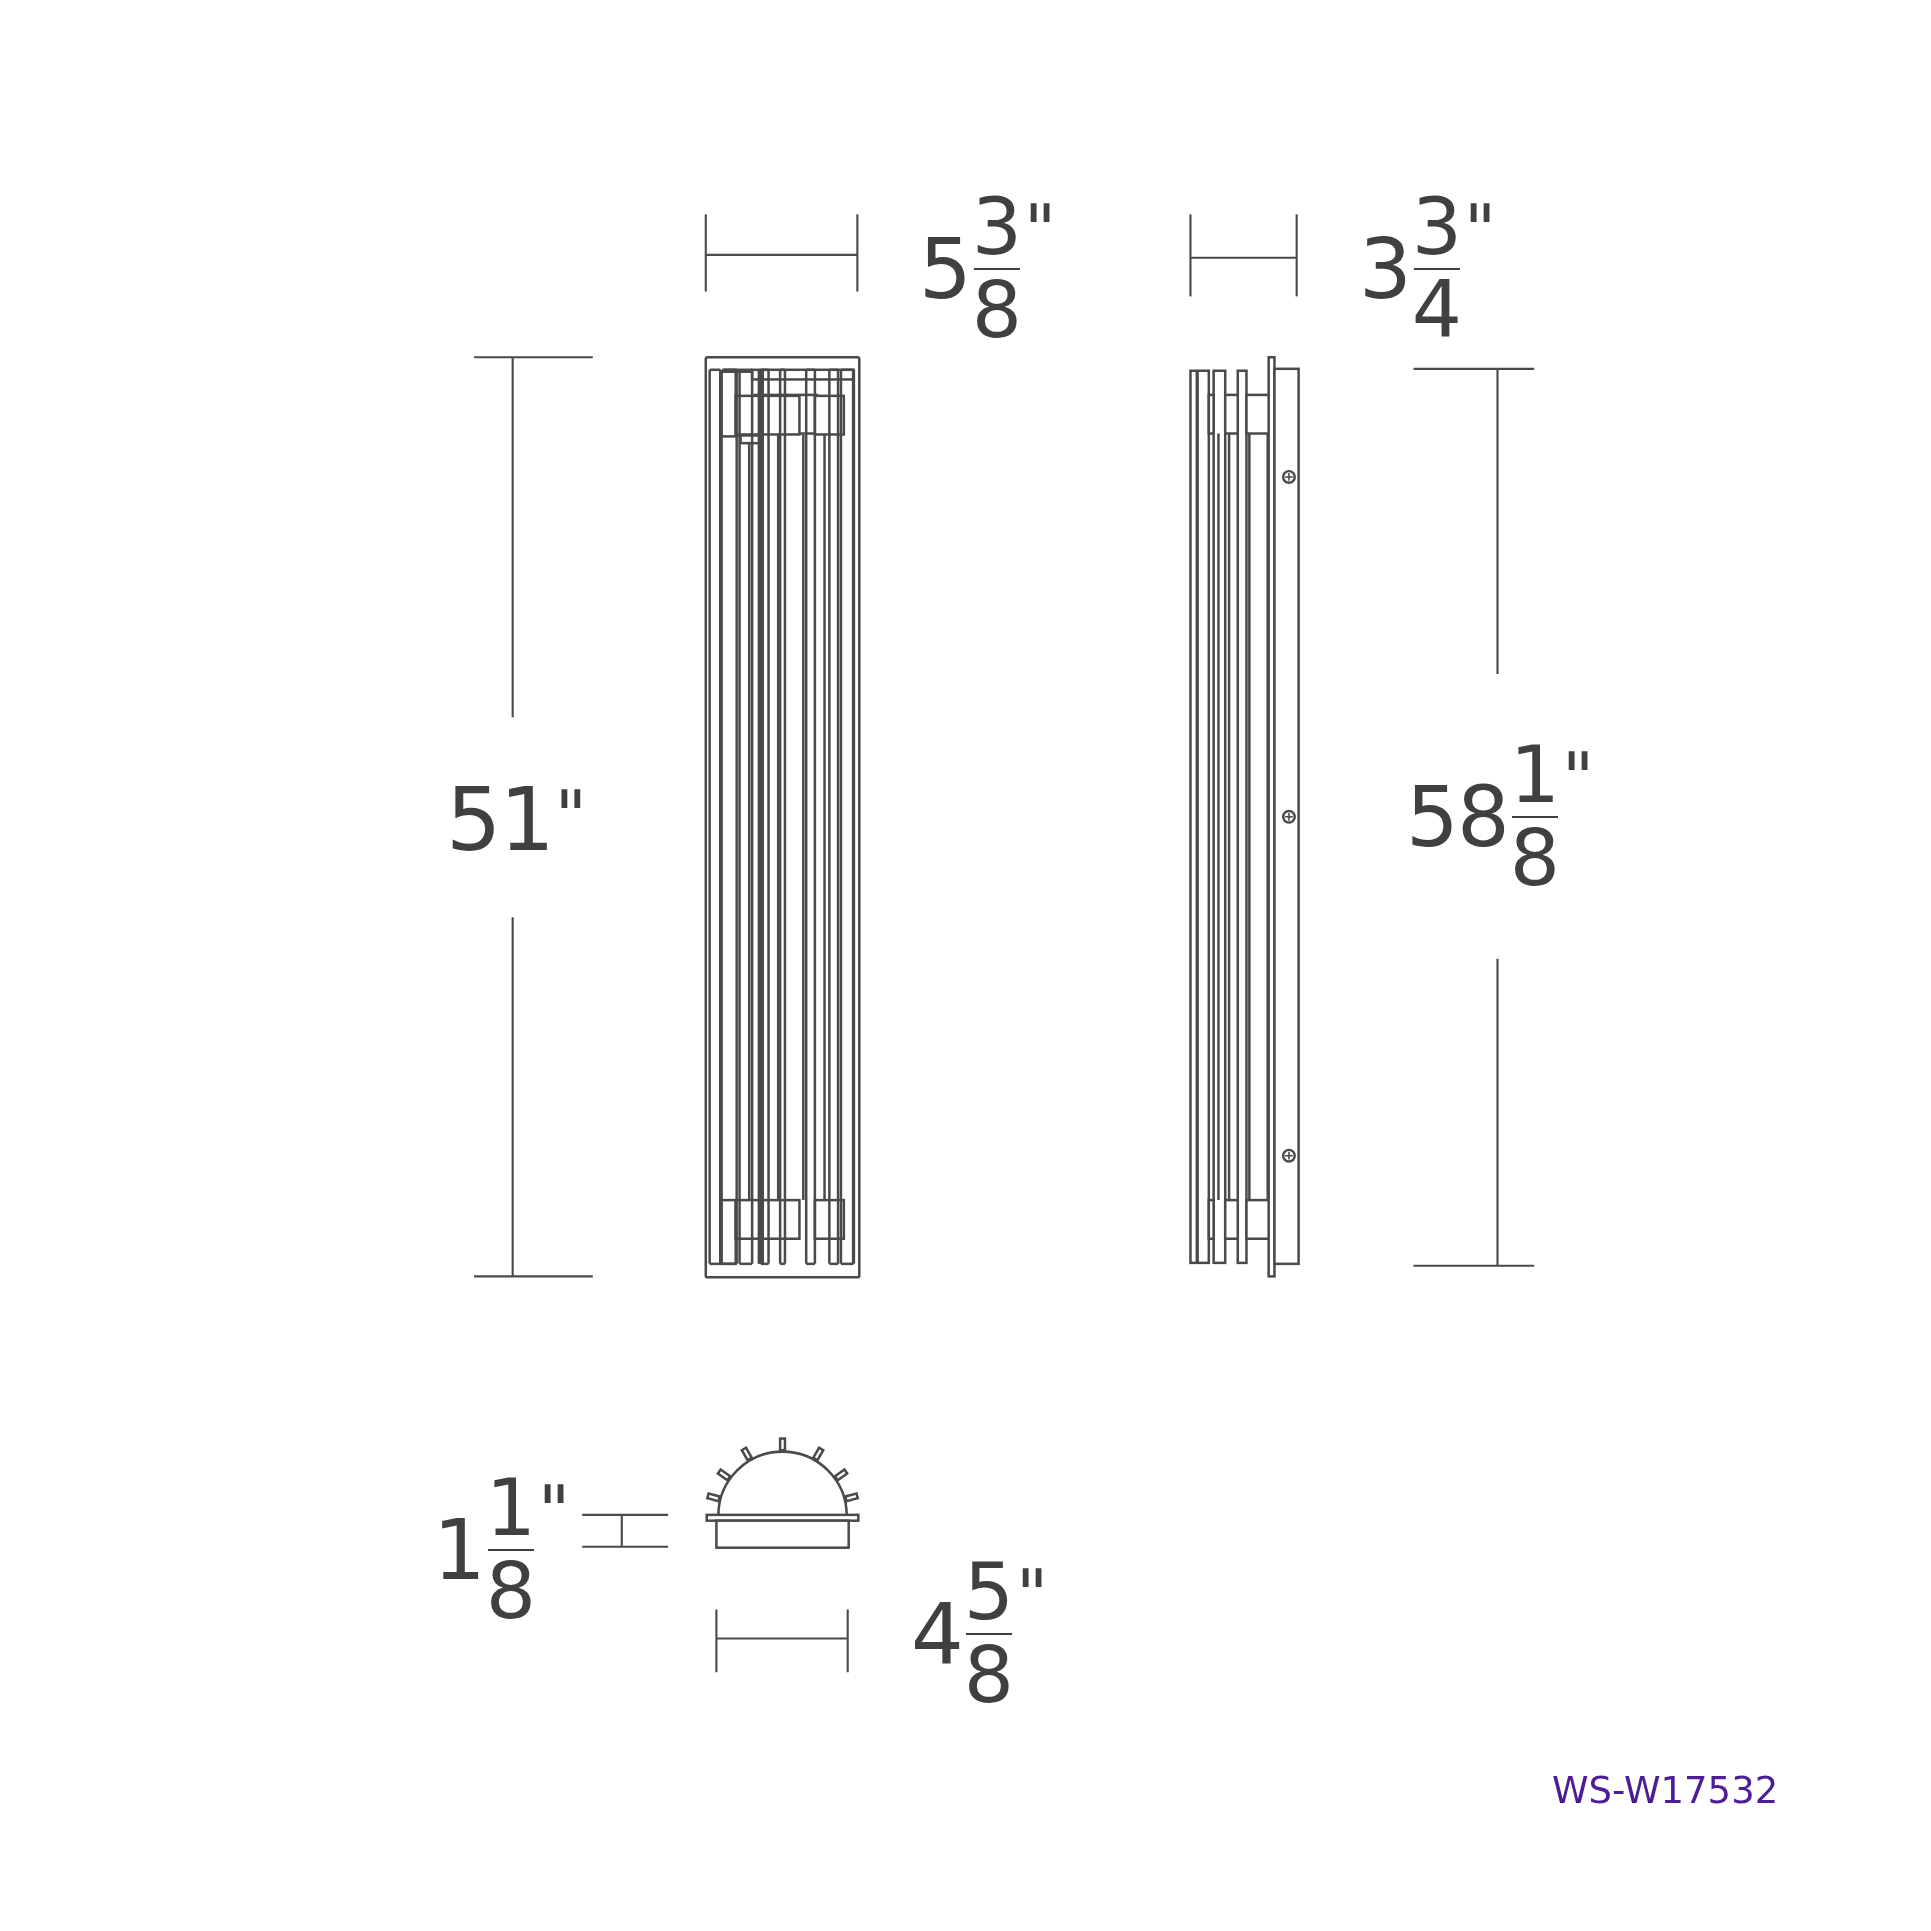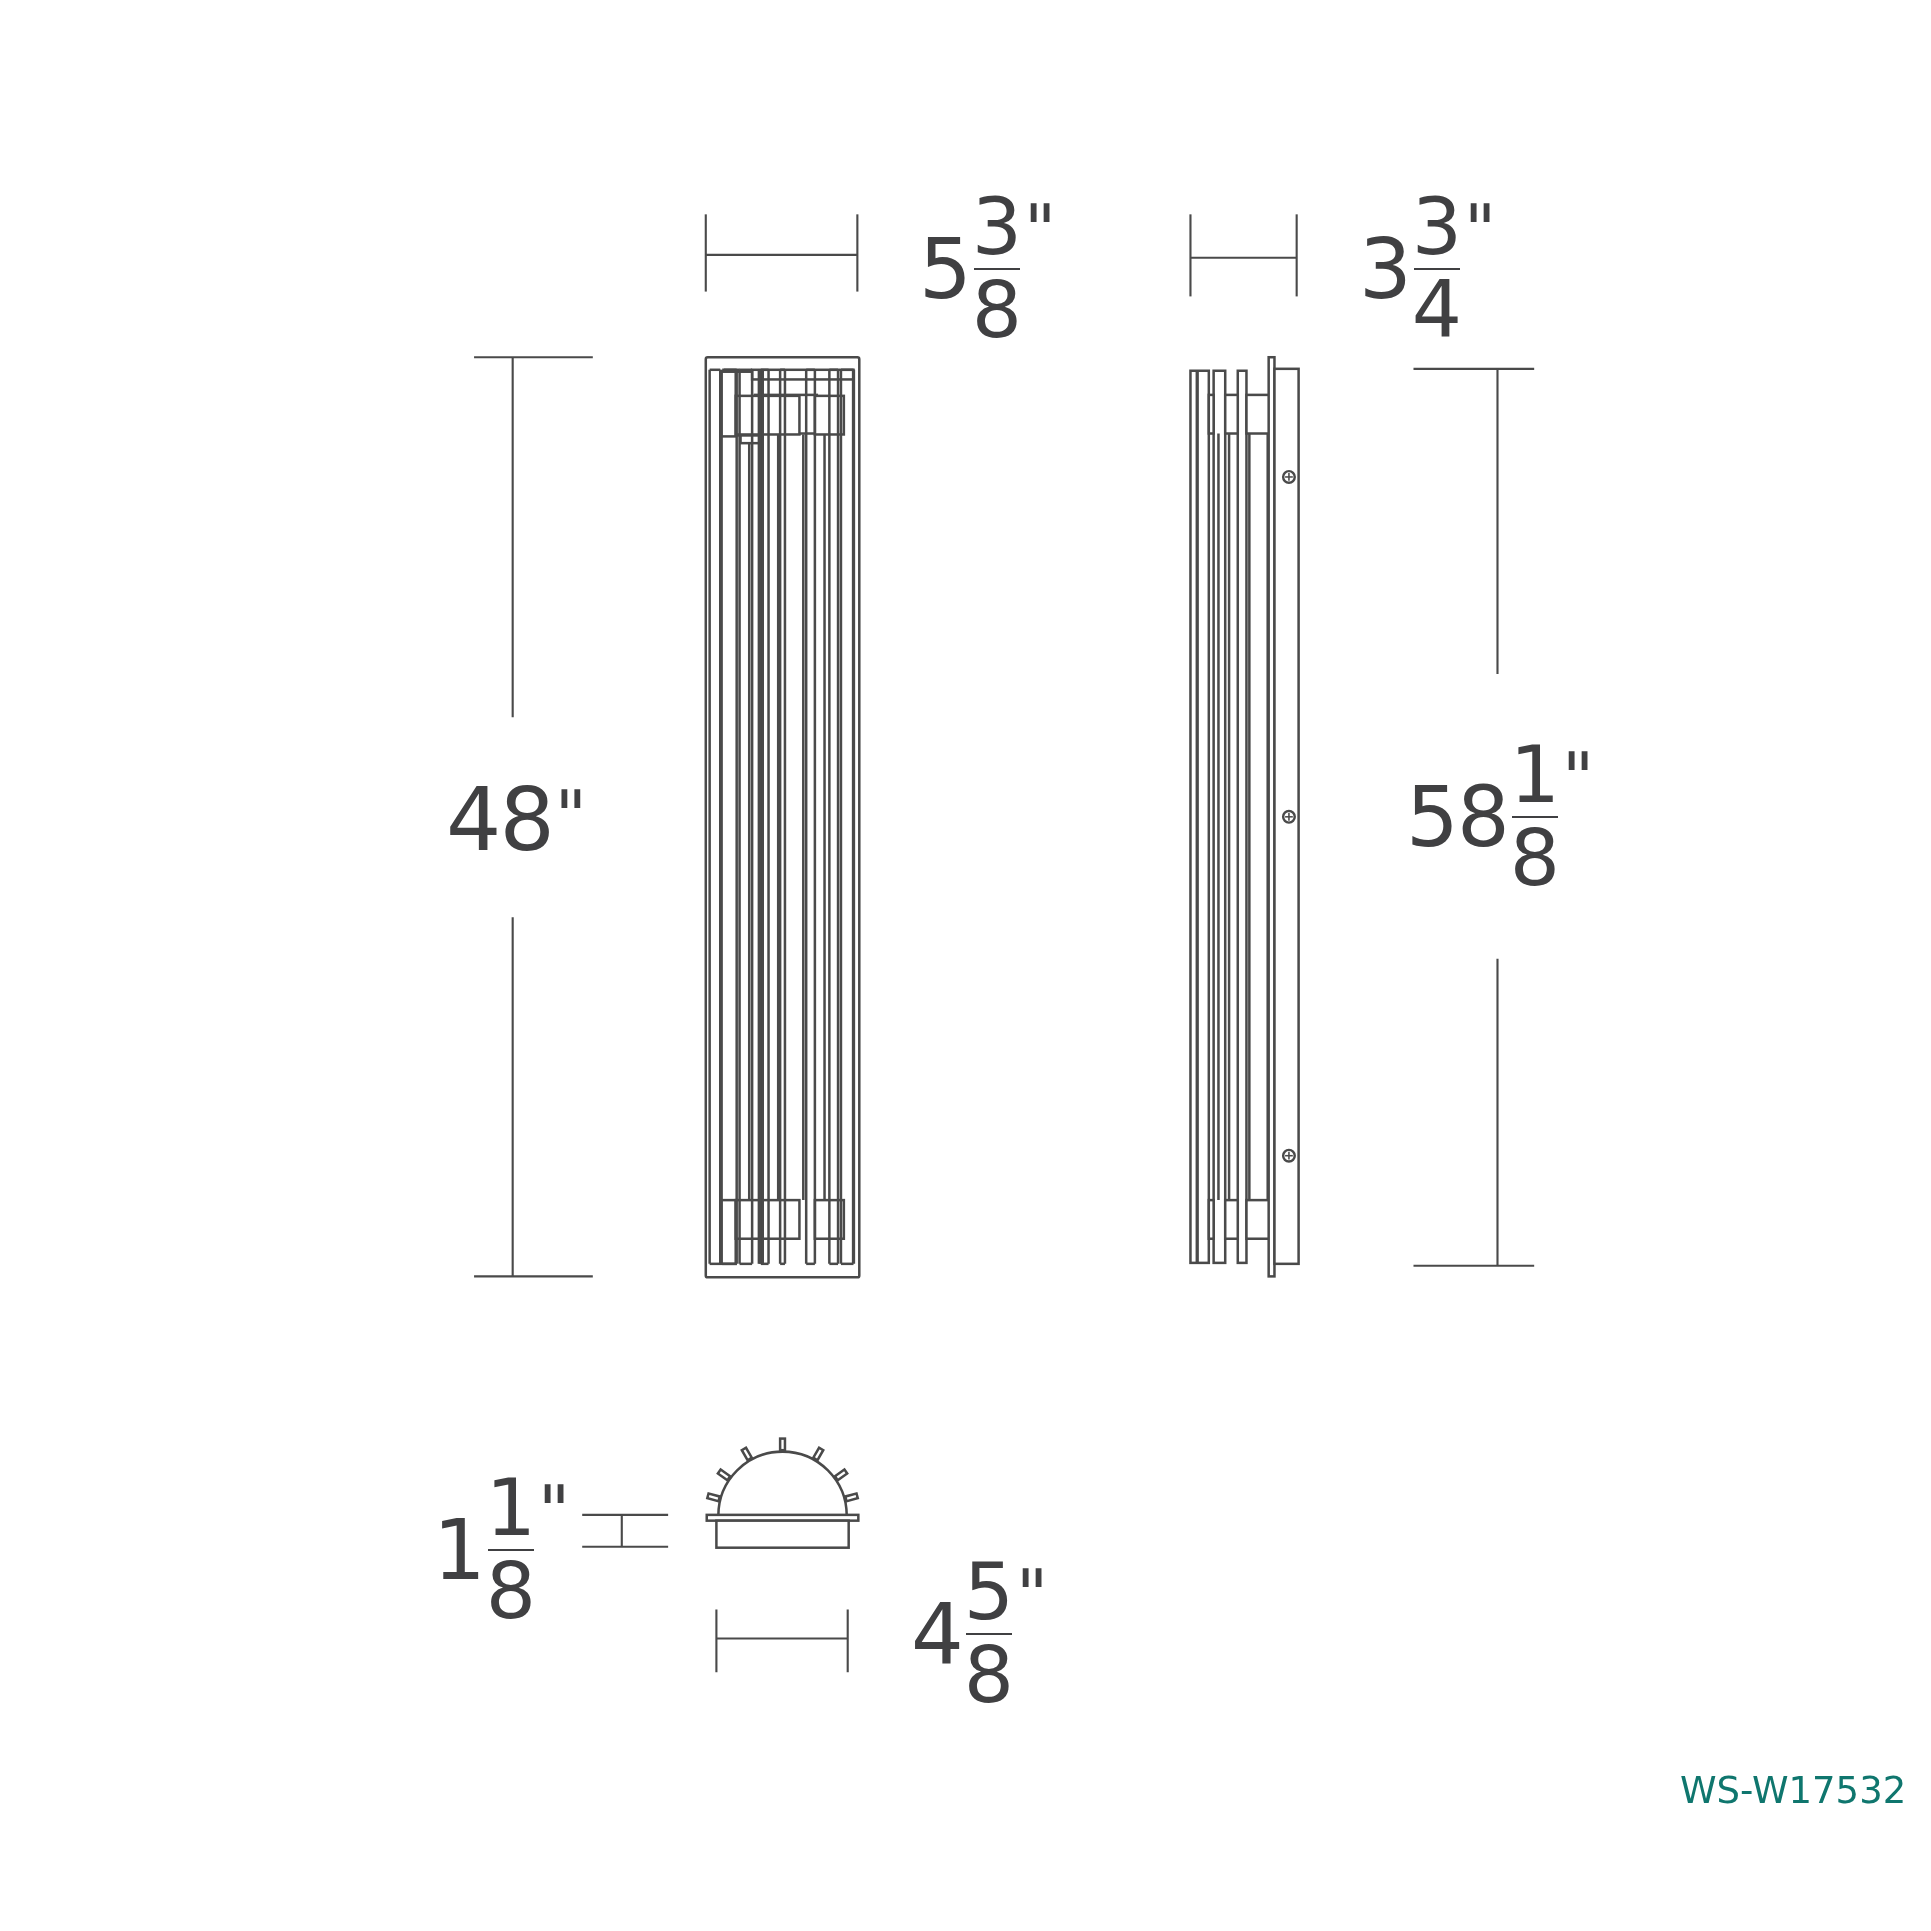--- a/index.html
+++ b/index.html
@@ -7,21 +7,21 @@
     #canvas { position: absolute; left: 0; top: 0; width: 1931px; height: 1931px; }
     .ln { stroke: #4a4a4a; stroke-width: 2.6; fill: none; }
     .lnf { stroke: #4a4a4a; stroke-width: 2.6; fill: #ffffff; }
     .dim { stroke: #4a4a4a; stroke-width: 2.2; fill: none; }
     .dimlabel { position: absolute; color: #404042; font-family: "DejaVu Sans", "Liberation Sans", sans-serif; line-height: 1; white-space: nowrap; }
     .whole { font-size: 83px; display: inline-block; vertical-align: middle; letter-spacing: -1.9px; }
     .frac { display: inline-block; vertical-align: middle; text-align: center; margin-left: 1.9px; }
     .num, .den { display: block; font-size: 79px; line-height: 0.92; }
     .bar { display: block; height: 2.9px; background: #404042; margin: 3.9px 1.9px; }
     .inch { display: inline-block; vertical-align: top; font-size: 70px; margin-top: 3.9px; margin-left: 1.9px; }
-    .model { position: absolute; left: 1680px; top: 1769px; font-size: 37px; color: #0f766e; font-family: "DejaVu Sans", "Liberation Sans", sans-serif; letter-spacing: 0px; }
+    .model { position: absolute; left: 1552px; top: 1769px; font-size: 37px; color: #4c1d95; font-family: "DejaVu Sans", "Liberation Sans", sans-serif; letter-spacing: 0px; }
   </style>
 </head>
 <body>
 
 <svg id="canvas" viewBox="0 0 2000 2000" xmlns="http://www.w3.org/2000/svg">
 
   <g>
     <line class="dim" x1="731" y1="222" x2="731" y2="302"></line>
     <line class="dim" x1="888" y1="222" x2="888" y2="302"></line>
     <line class="dim" x1="731" y1="264" x2="888" y2="264"></line>
@@ -174,21 +174,21 @@
       <rect class="lnf" x="-2.5" y="-80" width="5" height="12" transform="rotate(75)"></rect>
     </g>
   </g>
 </svg>
 
 <div class="dimlabel" style="left:919px; top:191px;">
   <span class="whole">5</span><span class="frac"><span class="num">3</span><span class="bar"></span><span class="den">8</span></span><span class="inch">"</span>
 </div>
 
 <div class="dimlabel" style="left:446px; top:777px;">
-  <span class="whole" style="font-size:87px;">48</span><span class="inch">"</span>
+  <span class="whole" style="font-size:87px;">51</span><span class="inch">"</span>
 </div>
 
 <div class="dimlabel" style="left:1359px; top:191px;">
   <span class="whole">3</span><span class="frac"><span class="num">3</span><span class="bar"></span><span class="den">4</span></span><span class="inch">"</span>
 </div>
 
 <div class="dimlabel" style="left:1406px; top:739px;">
   <span class="whole">58</span><span class="frac"><span class="num">1</span><span class="bar"></span><span class="den">8</span></span><span class="inch">"</span>
 </div>
 

